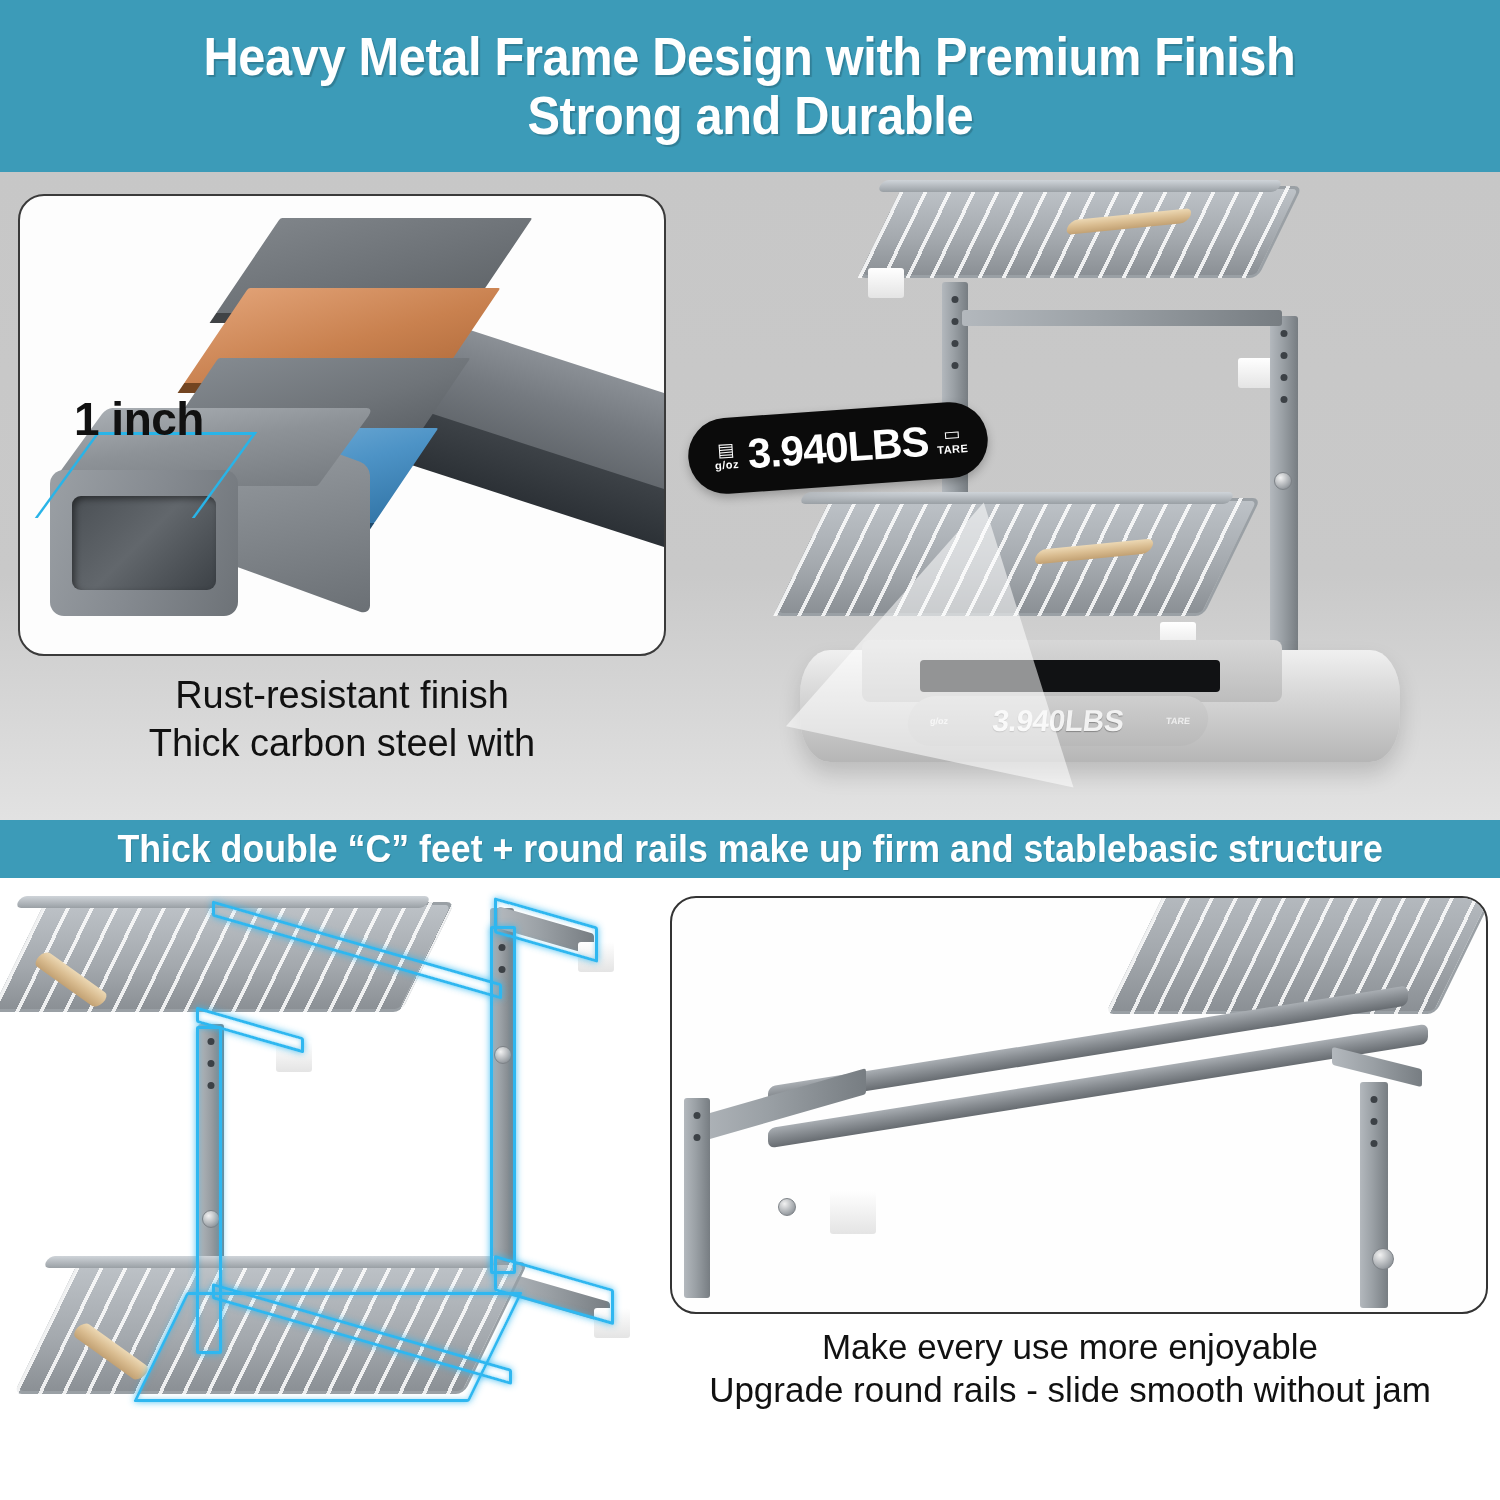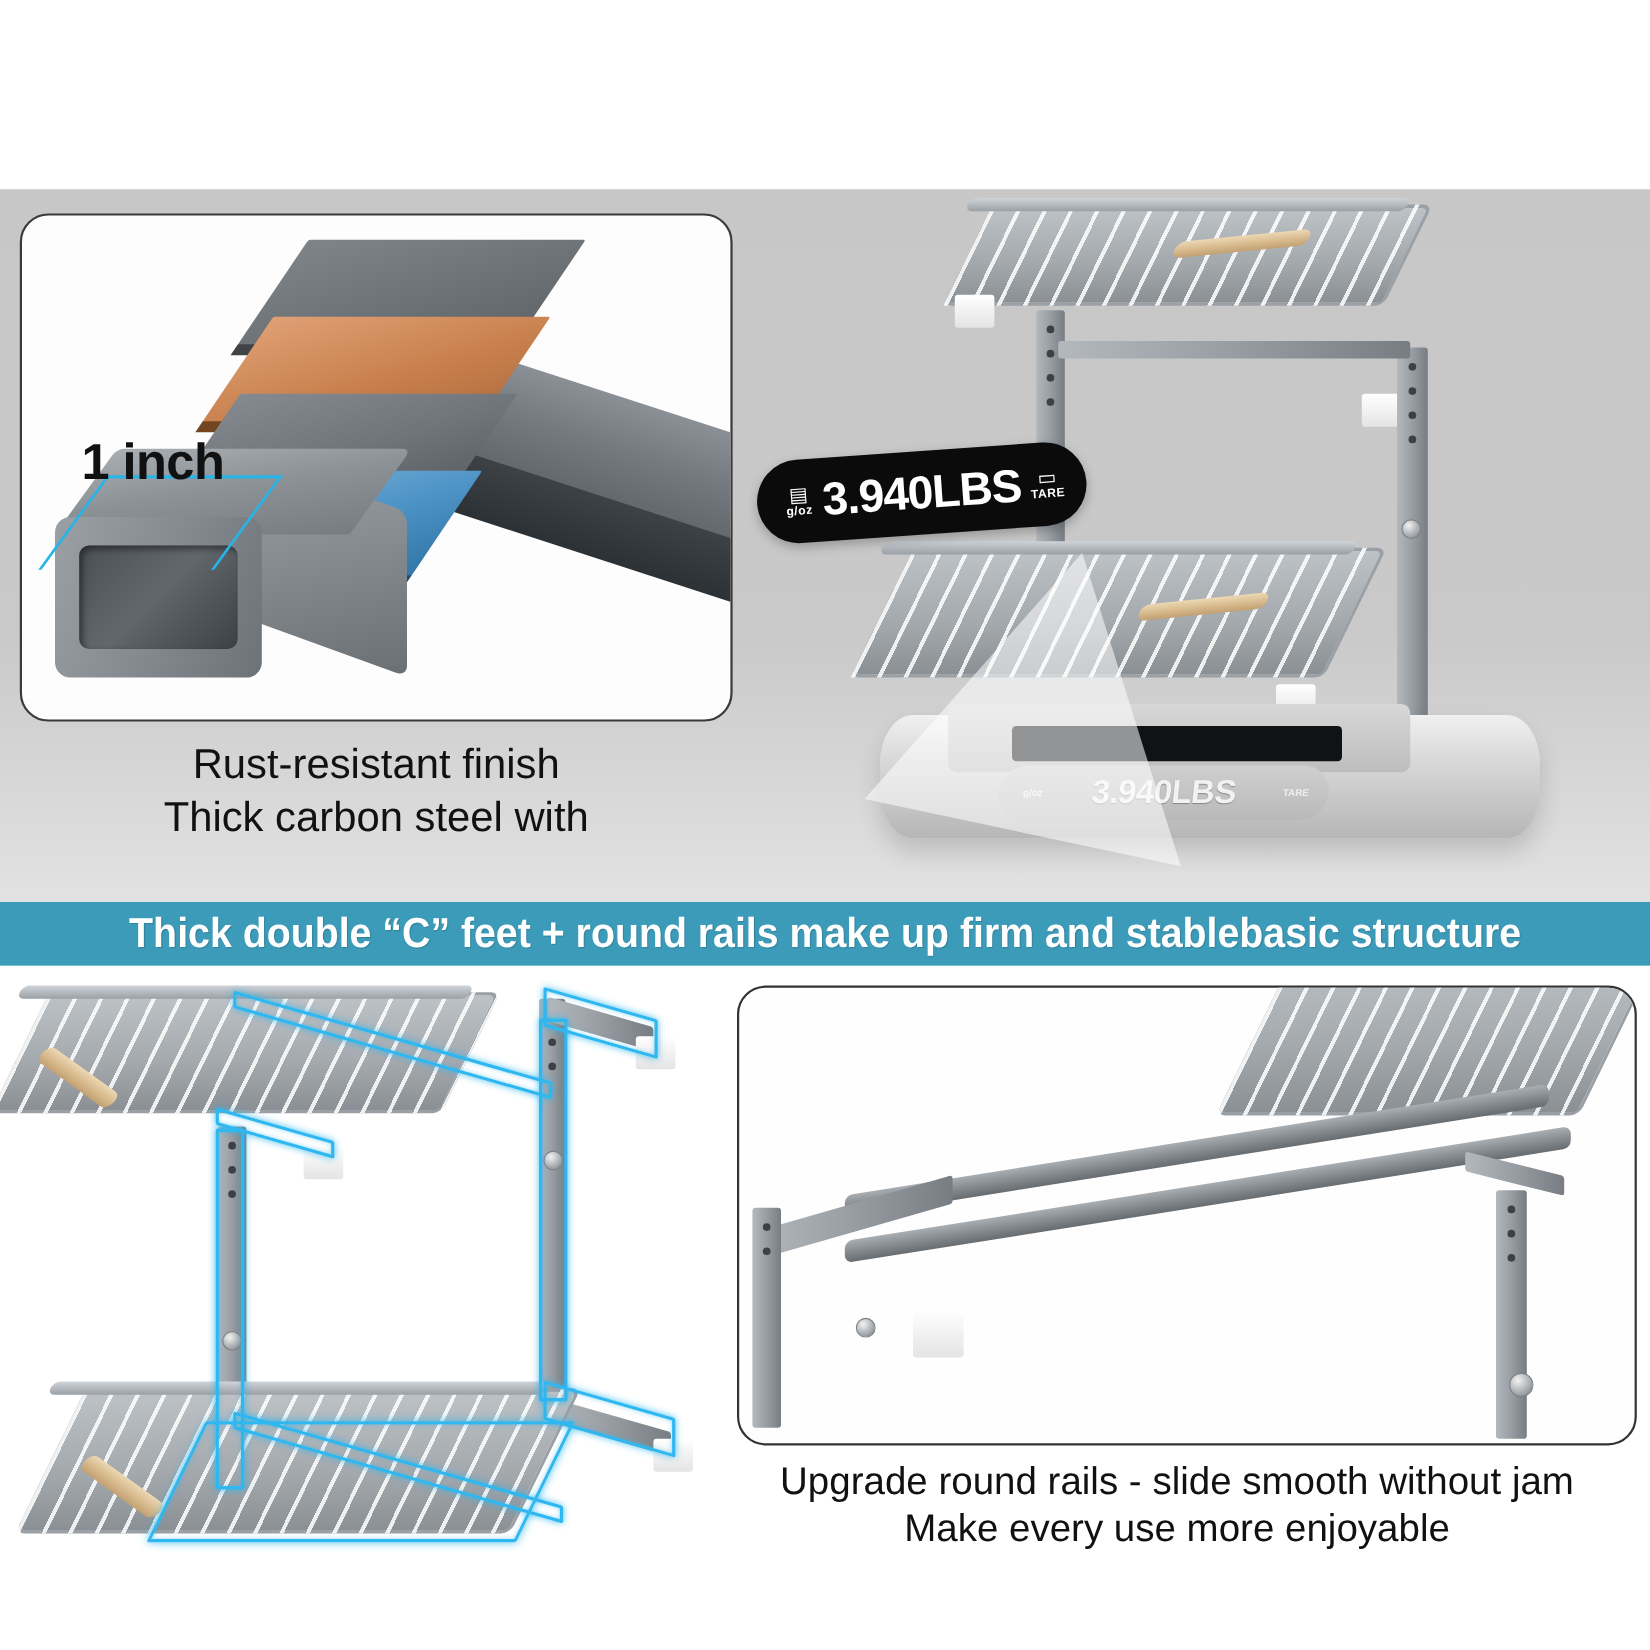--- a/index.html
+++ b/index.html
@@ -291,20 +291,24 @@
     text-align: center; color: #111;
     font-size: 35px; line-height: 1.22;
   }
   .nowrap { white-space: nowrap; }
 </style>
 </head>
 <body>
 
 <div class="page">
 
+  <div class="banner banner-top">
+    <div class="line">Heavy Metal Frame Design with Premium Finish</div>
+    <div class="line">Strong and Durable</div>
+  </div>
 
   <div class="sec-upper">
 
     <div class="panel-left">
 
       <div class="long-bar"></div>
       <div class="long-bar-face"></div>
 
       <div class="plate pl1">
         <div class="top"></div>
@@ -487,18 +491,18 @@
             <i></i>
             <i></i>
             <i></i>
           </div>
       </div>
       <div class="bolt" style="left:700px; top:350px; width:22px; height:22px;"></div>
       <div class="post" style="left:660px; top:160px; width:90px; height:18px; transform:skewY(14deg);"></div>
     </div>
 
     <div class="cap-right">
+      <div class="nowrap">Make every use more enjoyable</div>
       <div class="nowrap">Upgrade round rails - slide smooth without jam</div>
-      <div class="nowrap">Make every use more enjoyable</div>
     </div>
   </div>
 
 </div>
 
 </body></html>

